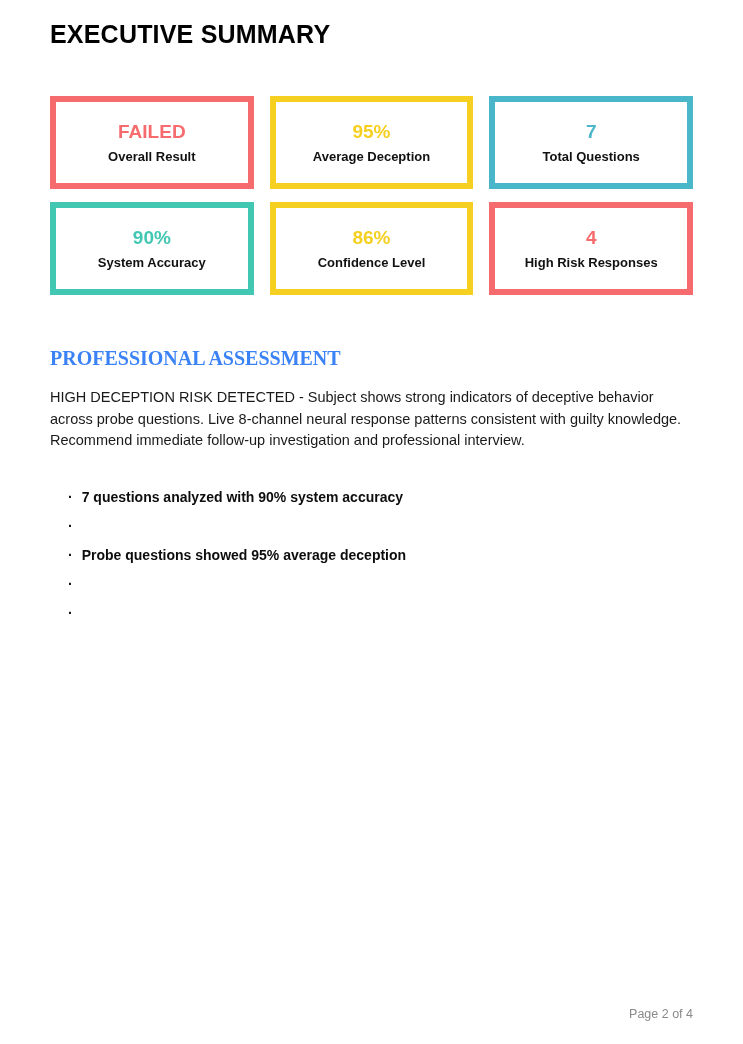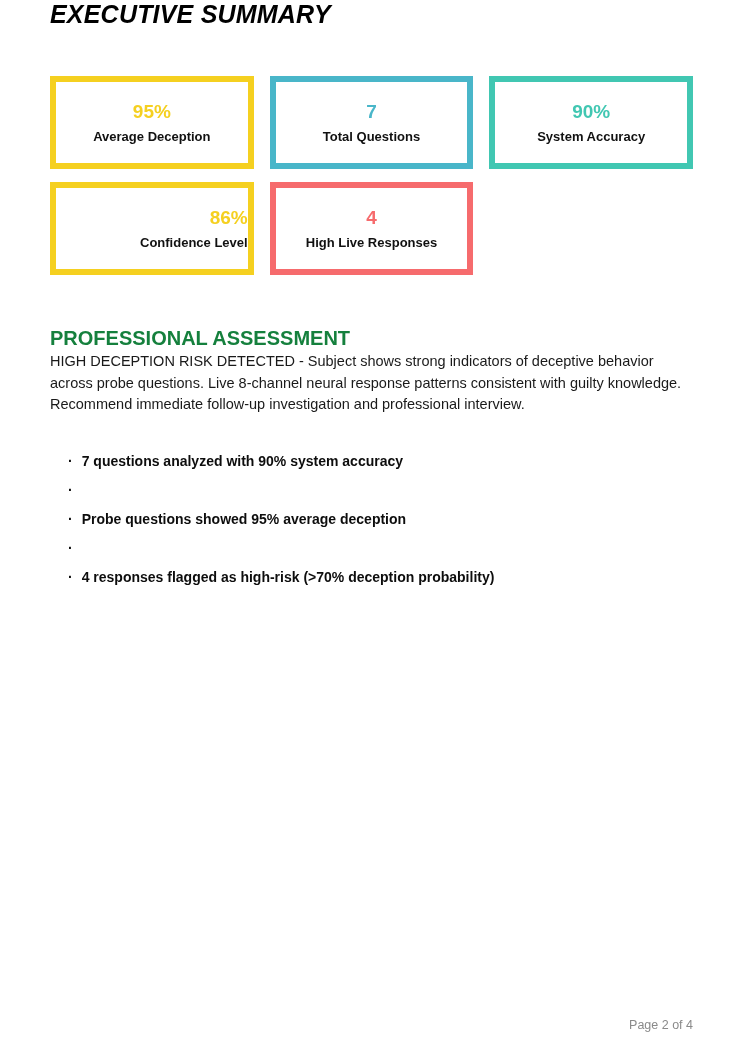--- a/index.html
+++ b/index.html
@@ -10,25 +10,25 @@
   }
   .page {
     position: relative;
     width: 743px;
     height: 1044px;
     background: #ffffff;
     padding: 0 50px;
     overflow: hidden;
   }
   .doc-title {
+    padding-top: 20px;
     font-size: 25px;
     font-weight: 700;
     letter-spacing: 0.2px;
     color: #000000;
-    font-style: italic;
   }
   .cards-grid {
     margin-top: 47px;
     display: grid;
     grid-template-columns: repeat(3, 1fr);
     column-gap: 16px;
     row-gap: 13px;
   }
   .metric-card {
     height: 93px;
@@ -48,25 +48,26 @@
   }
   .metric-label {
     font-size: 13px;
     font-weight: 700;
     color: #111111;
     line-height: 1;
   }
   .section-heading {
     font-size: 20px;
     font-weight: 700;
-    color: #15803d;
+    color: #3b82f6;
+    font-family: Liberation Serif, serif;
   }
   .assessment-section { margin-top: 52px; }
   .assessment-body {
-    margin-top: 1px;
+    margin-top: 17px;
     font-size: 14.5px;
     font-weight: 400;
     line-height: 21.5px;
     color: #1a1a1a;
   }
   .findings-section { margin-top: 37px; }
   .findings-list {
     margin-top: 20px;
     list-style: none;
     padding-left: 18px;
@@ -80,52 +81,56 @@
     line-height: 16px;
     color: #0d0d0d;
   }
   .bullet-marker {
     font-weight: 700;
     margin-right: 9px;
   }
   .page-footer {
     position: absolute;
     right: 50px;
-    bottom: 12px;
+    bottom: 23px;
     font-size: 12.5px;
     color: #8a8a8a;
   }
 </style>
 </head>
 <body>
 
 <div class="page">
 
   <h1 class="doc-title">EXECUTIVE SUMMARY</h1>
 
   <div class="cards-grid">
+    <div class="metric-card" style="border-color: rgb(246, 107, 109);">
+      <div class="metric-value" style="color: rgb(246, 107, 109);">FAILED</div>
+      <div class="metric-label">Overall Result</div>
+    </div>
     <div class="metric-card" style="border-color: rgb(245, 208, 32); align-items: center;">
       <div class="metric-value" style="color: rgb(245, 208, 32);">95%</div>
       <div class="metric-label">Average Deception</div>
     </div>
     <div class="metric-card" style="border-color: rgb(73, 182, 201);">
       <div class="metric-value" style="color: rgb(73, 182, 201);">7</div>
       <div class="metric-label">Total Questions</div>
     </div>
     <div class="metric-card" style="border-color: rgb(65, 199, 178); text-align: center;">
       <div class="metric-value" style="color: rgb(65, 199, 178);">90%</div>
       <div class="metric-label">System Accuracy</div>
     </div>
-    <div class="metric-card" style="border-color: rgb(245, 208, 32); align-items: flex-end;">
+    <div class="metric-card" style="border-color: rgb(245, 208, 32);">
       <div class="metric-value" style="color: rgb(245, 208, 32);">86%</div>
       <div class="metric-label">Confidence Level</div>
     </div>
     <div class="metric-card" style="border-color: rgb(246, 107, 109);">
       <div class="metric-value" style="color: rgb(246, 107, 109);">4</div>
-      <div class="metric-label">High Live Responses</div>
+      <div class="metric-label">High Risk Responses</div>
     </div>
   </div>
 
   <div class="assessment-section">
     <h2 class="section-heading">PROFESSIONAL ASSESSMENT</h2>
     <p class="assessment-body">HIGH DECEPTION RISK DETECTED - Subject shows strong indicators of deceptive behavior across probe questions. Live 8-channel neural response patterns consistent with guilty knowledge. Recommend immediate follow-up investigation and professional interview.</p>
   </div>
 
   <div class="findings-section">
     <ul class="findings-list">
@@ -138,20 +143,19 @@
       </li>
       <li>
         <span class="bullet-marker">·</span>
         <span>Probe questions showed 95% average deception</span>
       </li>
       <li>
         <span class="bullet-marker">·</span>
       </li>
       <li>
         <span class="bullet-marker">·</span>
-        <span>4 responses flagged as high-risk (&gt;70% deception probability)</span>
       </li>
     </ul>
   </div>
 
   <div class="page-footer">Page 2 of 4</div>
 
 </div>
 
 </body></html>

